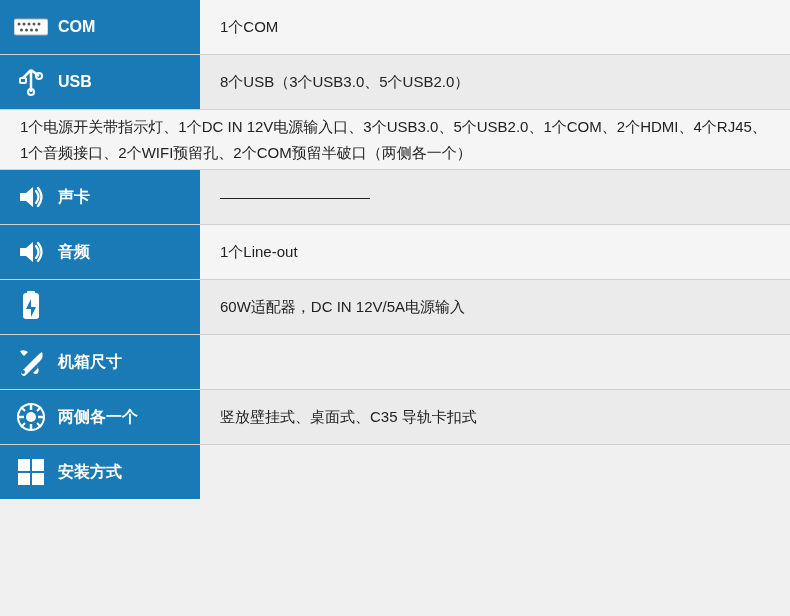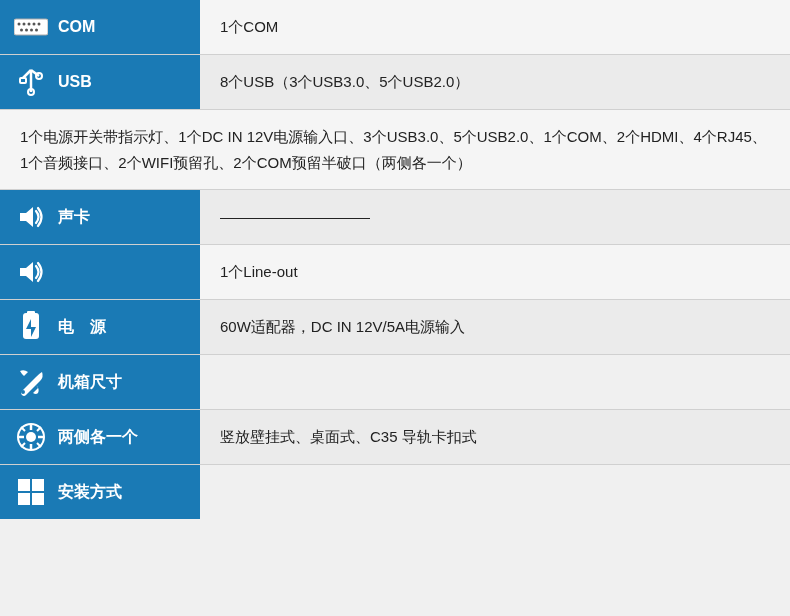--- a/index.html
+++ b/index.html
@@ -42,21 +42,21 @@
       flex-shrink: 0;
     }
     .spec-label .label-text {
       flex: 1;
       line-height: 1.3;
       font-size: 16px;
     }
     .spec-value {
       flex: 1;
       background: #f5f5f5;
-      padding: 14px 20px;
+      padding: 4px 20px;
       color: #222;
       font-size: 15px;
       line-height: 1.7;
       display: flex;
       align-items: center;
     }
     
     .spec-row:nth-child(even) .spec-value {
       background: #ebebeb;
     }
@@ -133,35 +133,35 @@
 
   <div class="spec-row">
     <div class="spec-label">
       <div class="icon">
         <svg width="30" height="28" viewBox="0 0 30 28" fill="none">
           <polygon points="4,10 10,10 17,4 17,24 10,18 4,18" fill="white"></polygon>
           <path d="M20,8 Q25,14 20,20" stroke="white" stroke-width="2.2" fill="none" stroke-linecap="round"></path>
           <path d="M22,5 Q29,14 22,23" stroke="white" stroke-width="2.2" fill="none" stroke-linecap="round"></path>
         </svg>
       </div>
+      <div class="label-text">音频</div>
     </div>
     <div class="spec-value">1个Line-out</div>
   </div>
 
   <div class="spec-row">
     <div class="spec-label">
       <div class="icon">
 
         <svg width="24" height="32" viewBox="0 0 24 32" fill="none">
           <rect x="4" y="2" width="16" height="26" rx="3" fill="white"></rect>
           <rect x="8" y="0" width="8" height="3" rx="1" fill="white"></rect>
           <polygon points="12,8 7,18 12,18 12,26 17,16 12,16" fill="#1a7ab5"></polygon>
         </svg>
       </div>
-      <div class="label-text">电　源</div>
     </div>
     <div class="spec-value">60W适配器，DC IN 12V/5A电源输入</div>
   </div>
 
   <div class="spec-row">
     <div class="spec-label">
       <div class="icon">
 
         <svg width="30" height="30" viewBox="0 0 30 30" fill="none">
           <path d="M26,5 Q28,10 24,14 L10,28 Q8,30 6,28 Q4,26 6,24 L20,10 Q24,6 26,5Z" fill="white"></path>

